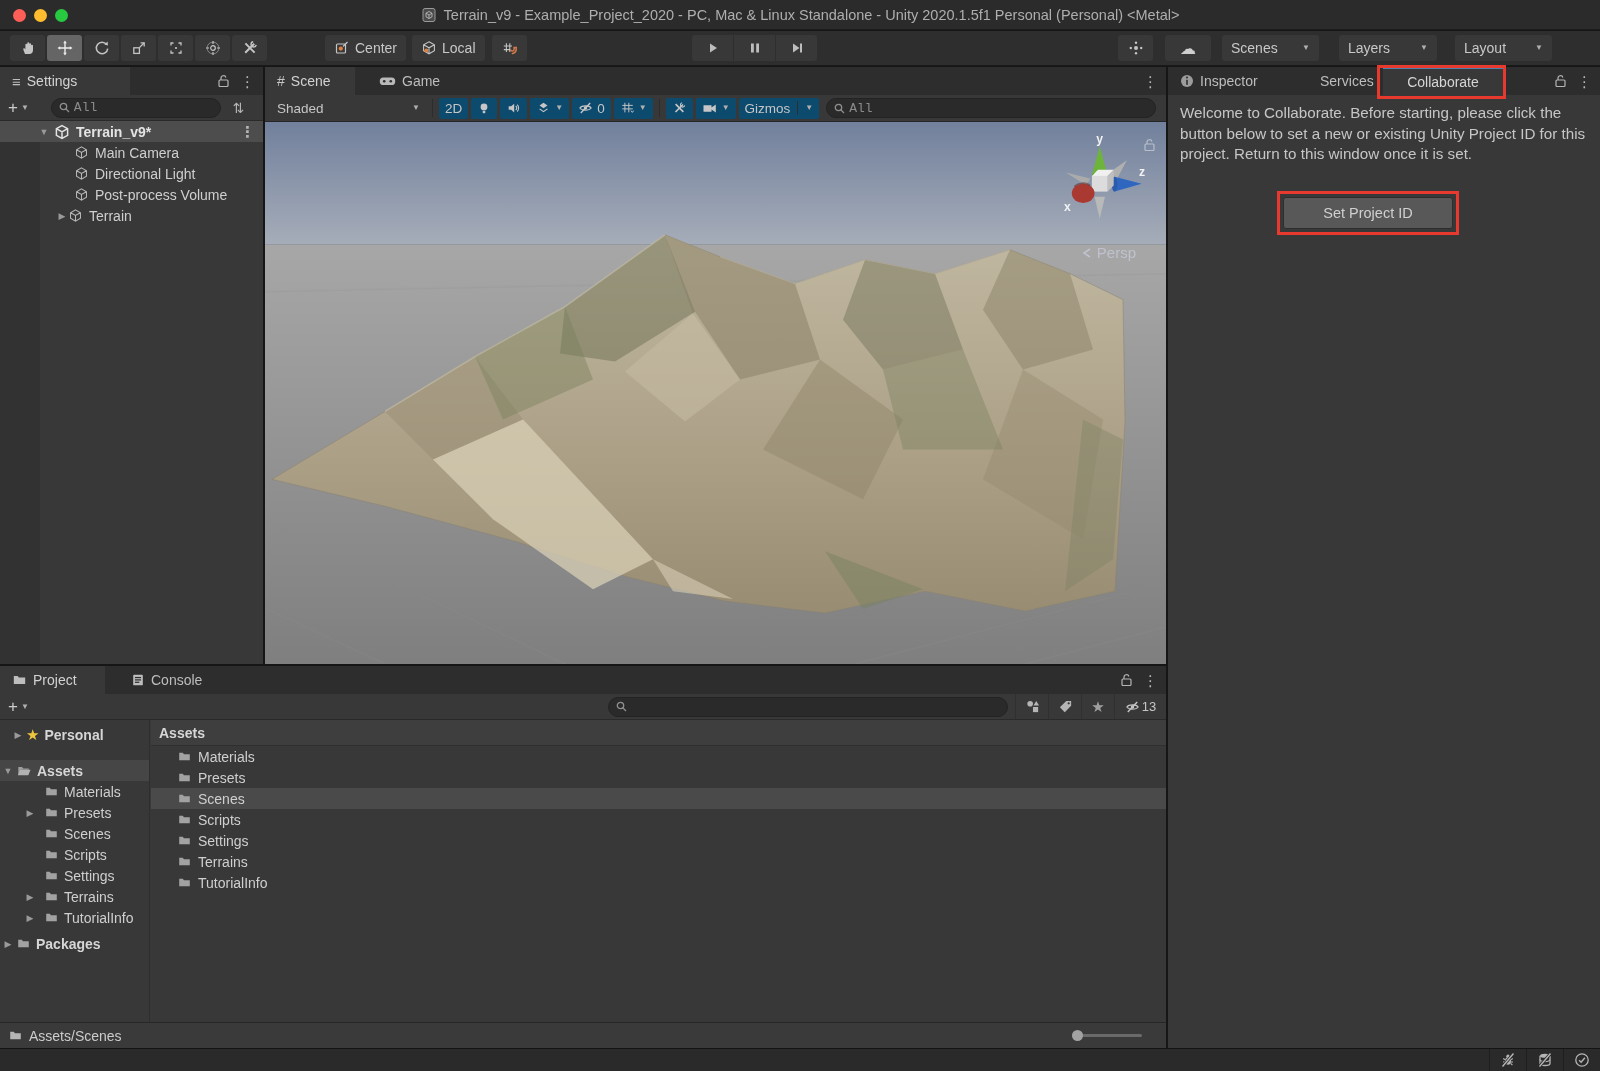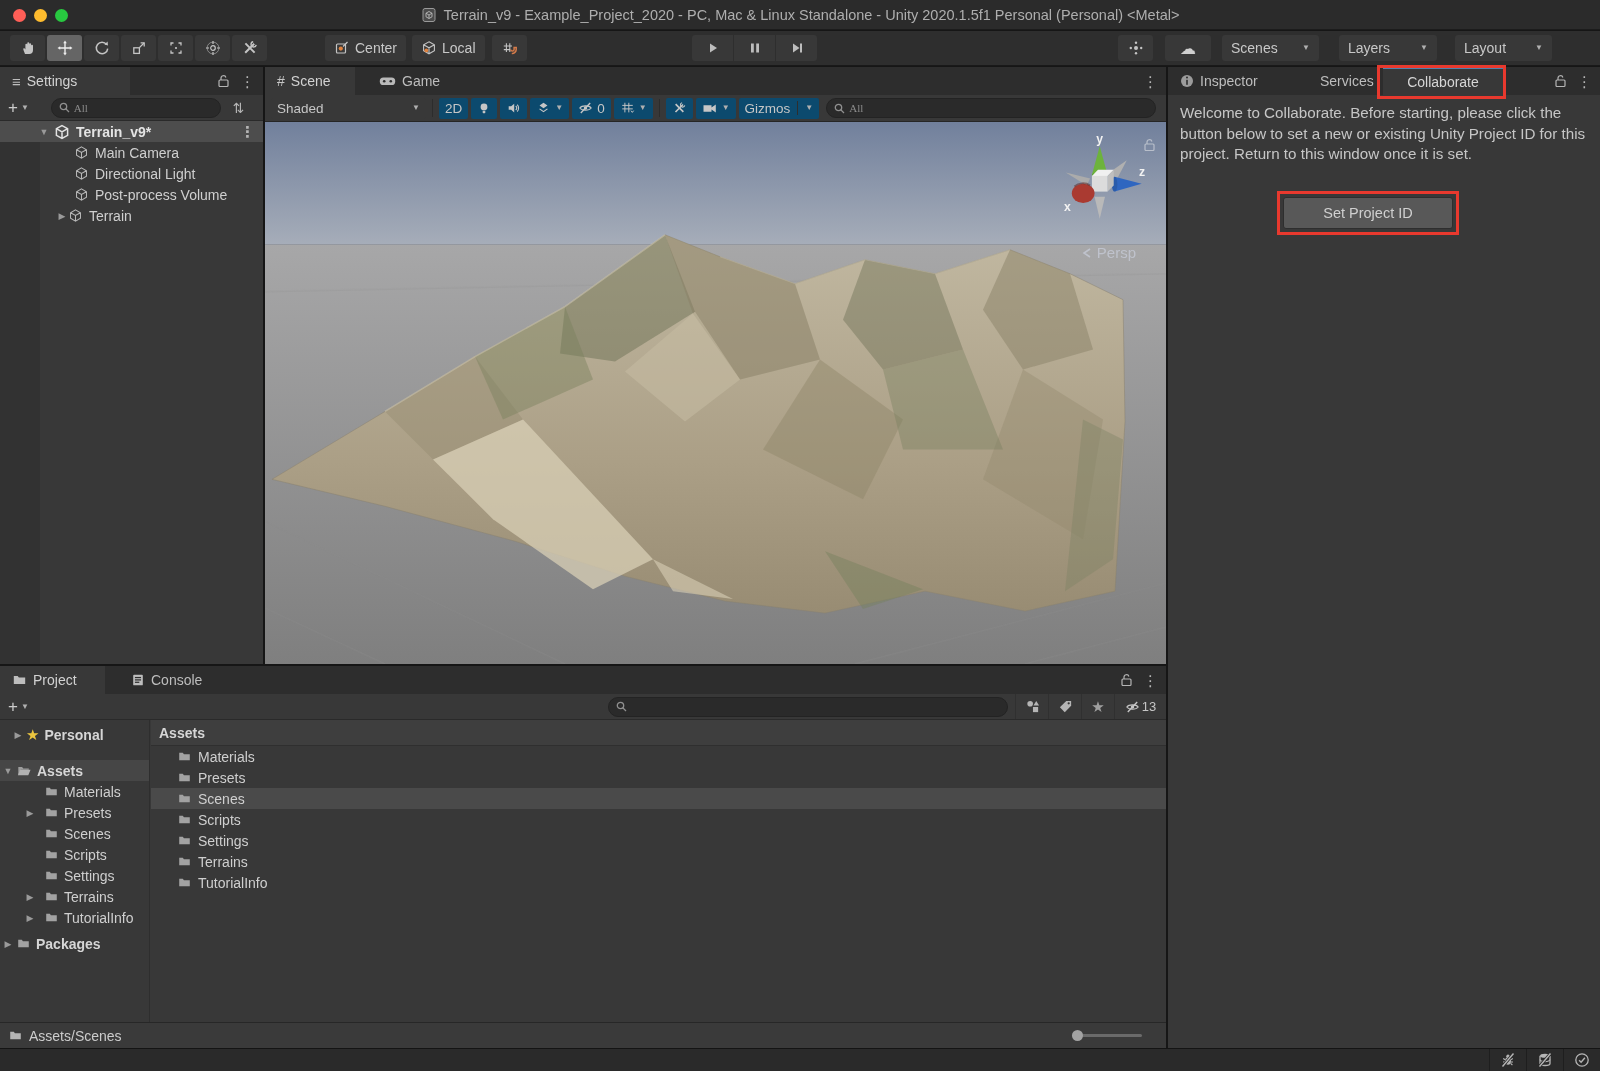--- a/index.html
+++ b/index.html
@@ -27,21 +27,21 @@
 
   
   .panel{position:absolute;background:#383838}
   .tabbar{position:absolute;left:0;top:0;right:0;height:28px;background:#2d2d2d;display:flex;align-items:stretch}
   .tab{display:flex;align-items:center;gap:6px;padding:0 12px;font-size:14px;color:#bdbdbd}
   .tab.active{background:#383838;color:#d2d2d2}
   .tabbar-right{margin-left:auto;display:flex;align-items:center;gap:10px;padding-right:8px}
   .kebab{font-size:15px;color:#b5b5b5;line-height:1}
   .ptoolbar{position:absolute;left:0;top:28px;right:0;height:26px;background:#383838;border-bottom:1px solid #2a2a2a;display:flex;align-items:center}
   .search{background:#2a2a2a;border:1px solid #232323;border-radius:10px;height:20px;display:flex;align-items:center;padding:0 7px;gap:4px}
-  .search input{background:transparent;border:none;outline:none;color:#22c55e;font-size:11px;width:100%;font-family:Liberation Serif, serif}
+  .search input{background:transparent;border:none;outline:none;color:#22c55e;font-size:13px;width:100%;font-family:Liberation Mono, monospace}
   .search input::placeholder{color:#8b8b8b}
   .row{display:flex;align-items:center;height:21px;font-size:14px;color:#cfcfcf;white-space:nowrap}
   .tri{font-size:9px;color:#9a9a9a;width:12px;text-align:center;flex:none}
   .bold{font-weight:bold;color:#d6d6d6}
 
   
   #hierarchy{left:0;top:67px;width:263px;height:597px}
   #hierarchy .gutter{position:absolute;left:0;top:54px;width:40px;bottom:0;background:#323232}
   .htree{position:absolute;left:0;top:54px;right:0}
   .scene-row{background:#4d4d4d;color:#e4e4e4;font-weight:bold}

